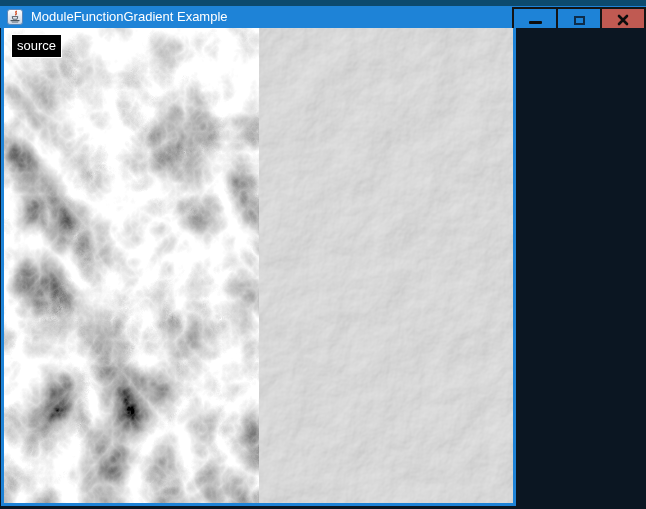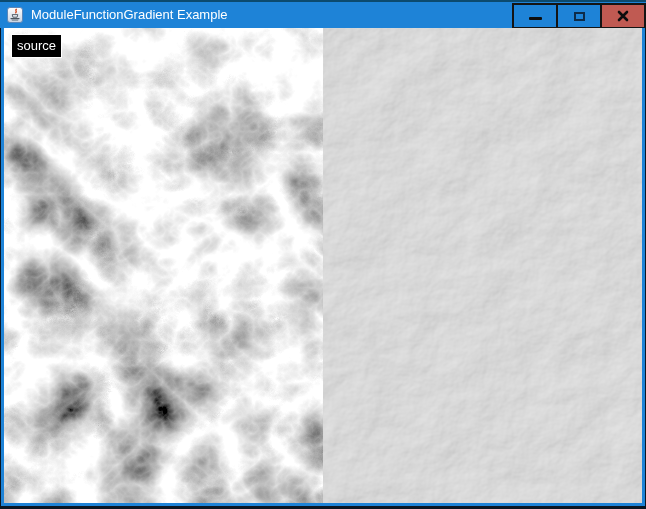--- a/index.html
+++ b/index.html
@@ -10,21 +10,21 @@
     width:646px; height:509px;
     font-family:"Liberation Sans", sans-serif;
     background:var(--frame-dark, #0b1622);
     overflow:hidden;
   }
 
   
   .titlebar {
     position:absolute; top:0; left:0; right:0; height:28px;
     background:var(--titlebar-blue, #1e83d7);
-    border-top:2px solid #0c4a6e;
+    border-top:6px solid #0c4a6e;
     display:flex; align-items:center;
   }
   .app-icon { width:16px; height:16px; margin-left:7px; flex:0 0 auto; }
   .title-text {
     margin-left:8px; color:#ffffff; font-size:13px; line-height:26px;
     white-space:nowrap;
   }
   .controls {
     position:absolute; right:0; top:1px; height:26px; display:flex;
   }
@@ -39,21 +39,21 @@
   .glyph-min { width:13px; height:3px; background:#0d0d0d; border-radius:1px; margin-top:4px; }
   .glyph-max { width:11px; height:9px; border:2px solid var(--glyph-navy, #0e2c49); background:transparent; }
   .glyph-x   { width:12px; height:12px; display:block; }
 
   
   .frame {
     position:absolute; left:0; top:28px; width:646px; height:481px;
     background:var(--frame-dark, #0b1622);
   }
   .viewport {
-    position:absolute; left:1px; top:0; width:644px; height:478px;
+    position:absolute; left:1px; top:0; width:515px; height:478px;
     border:3px solid var(--border-blue, #1e83d7);
     border-top:none;
     display:flex;
     background:#a3a3a3;
   }
   .panel { position:relative; flex:1 1 50%; overflow:hidden; }
   .panel svg.tex { display:block; width:100%; height:100%; }
 
   .img-label {
     position:absolute; left:7px; top:6px;

